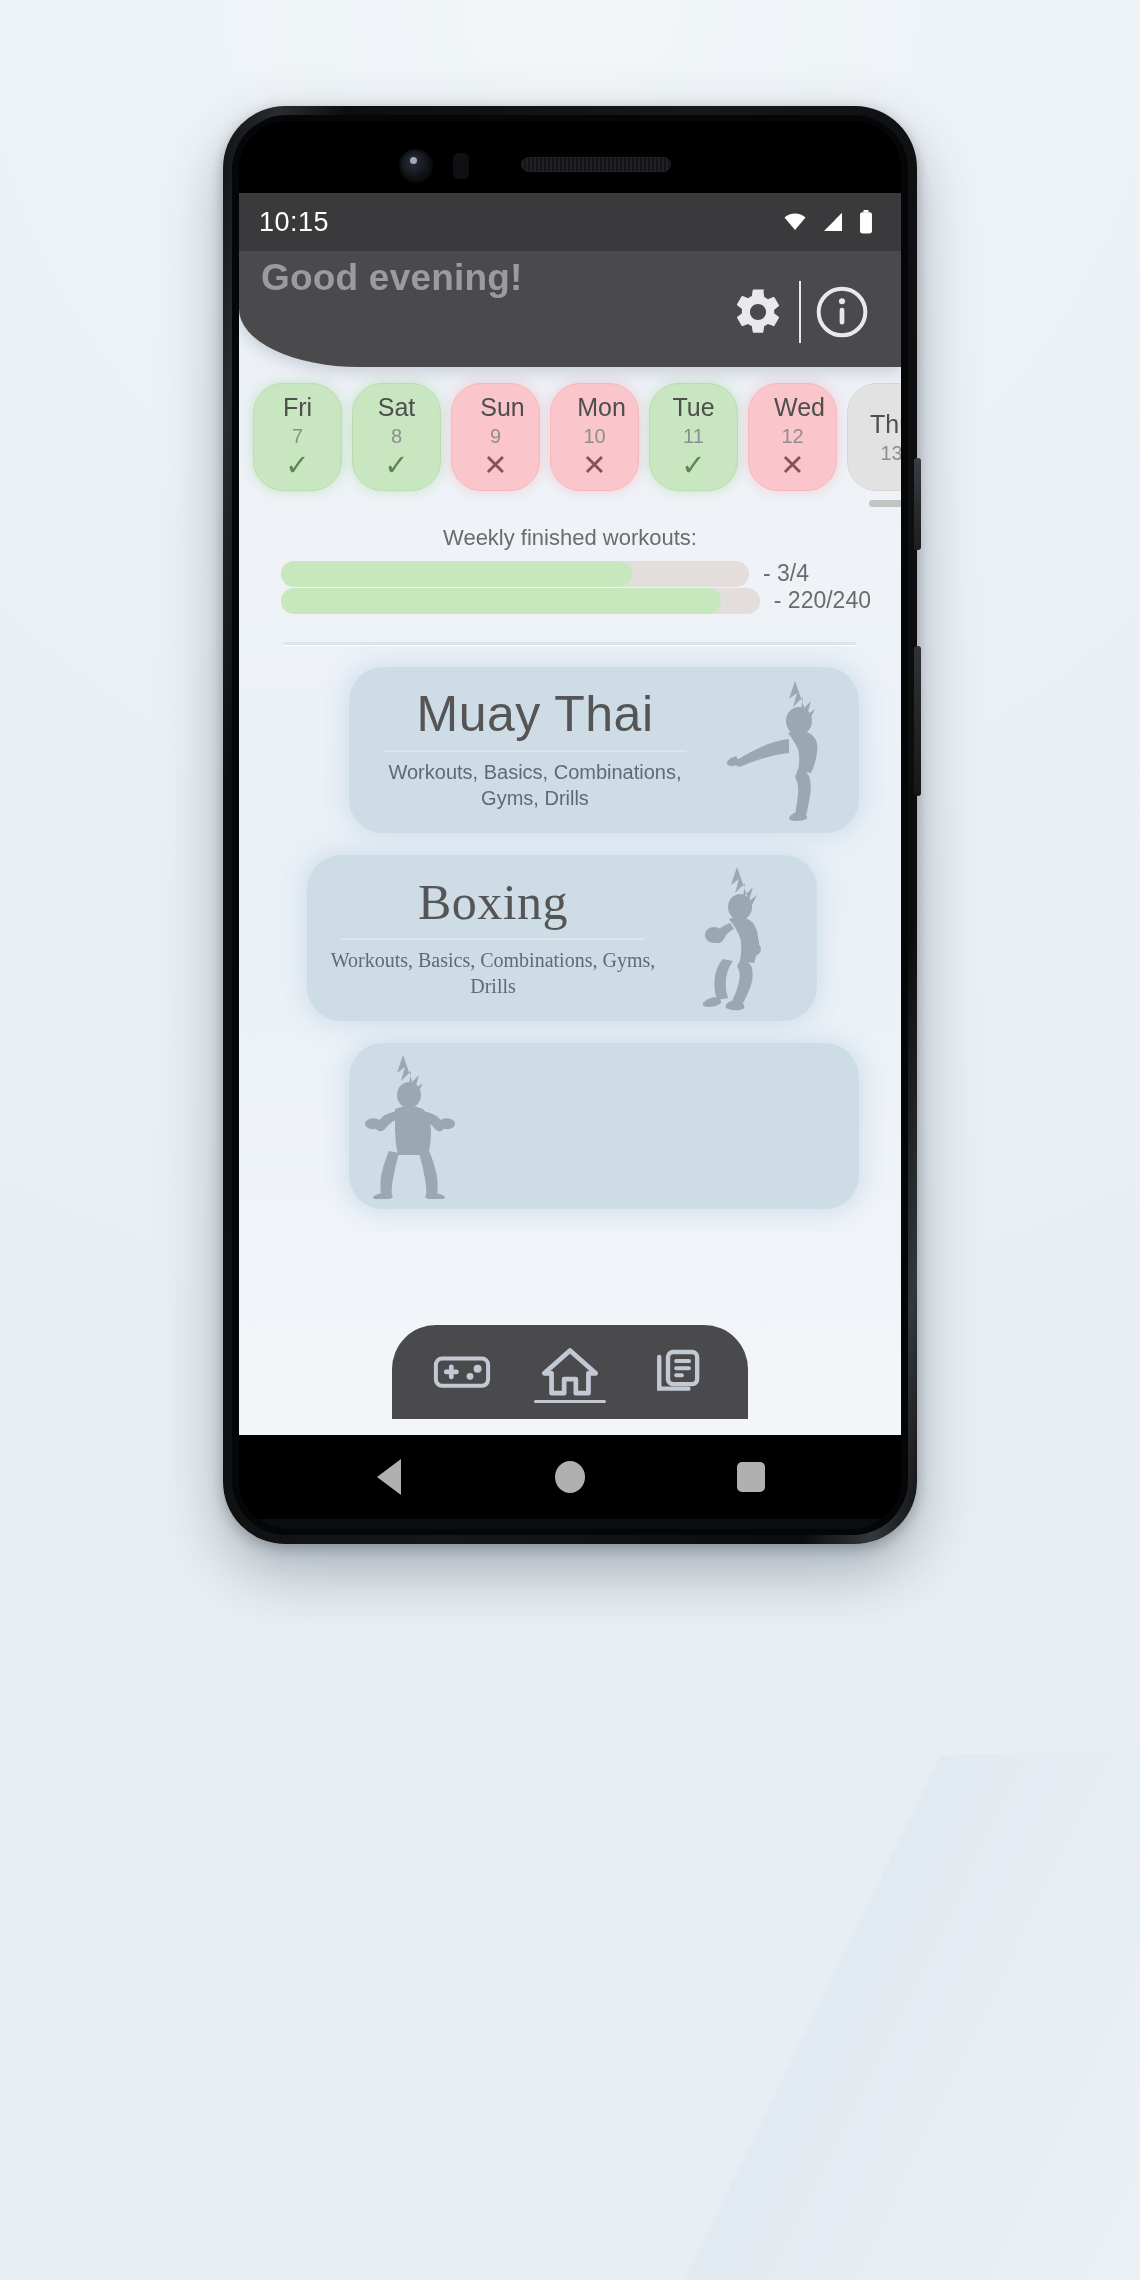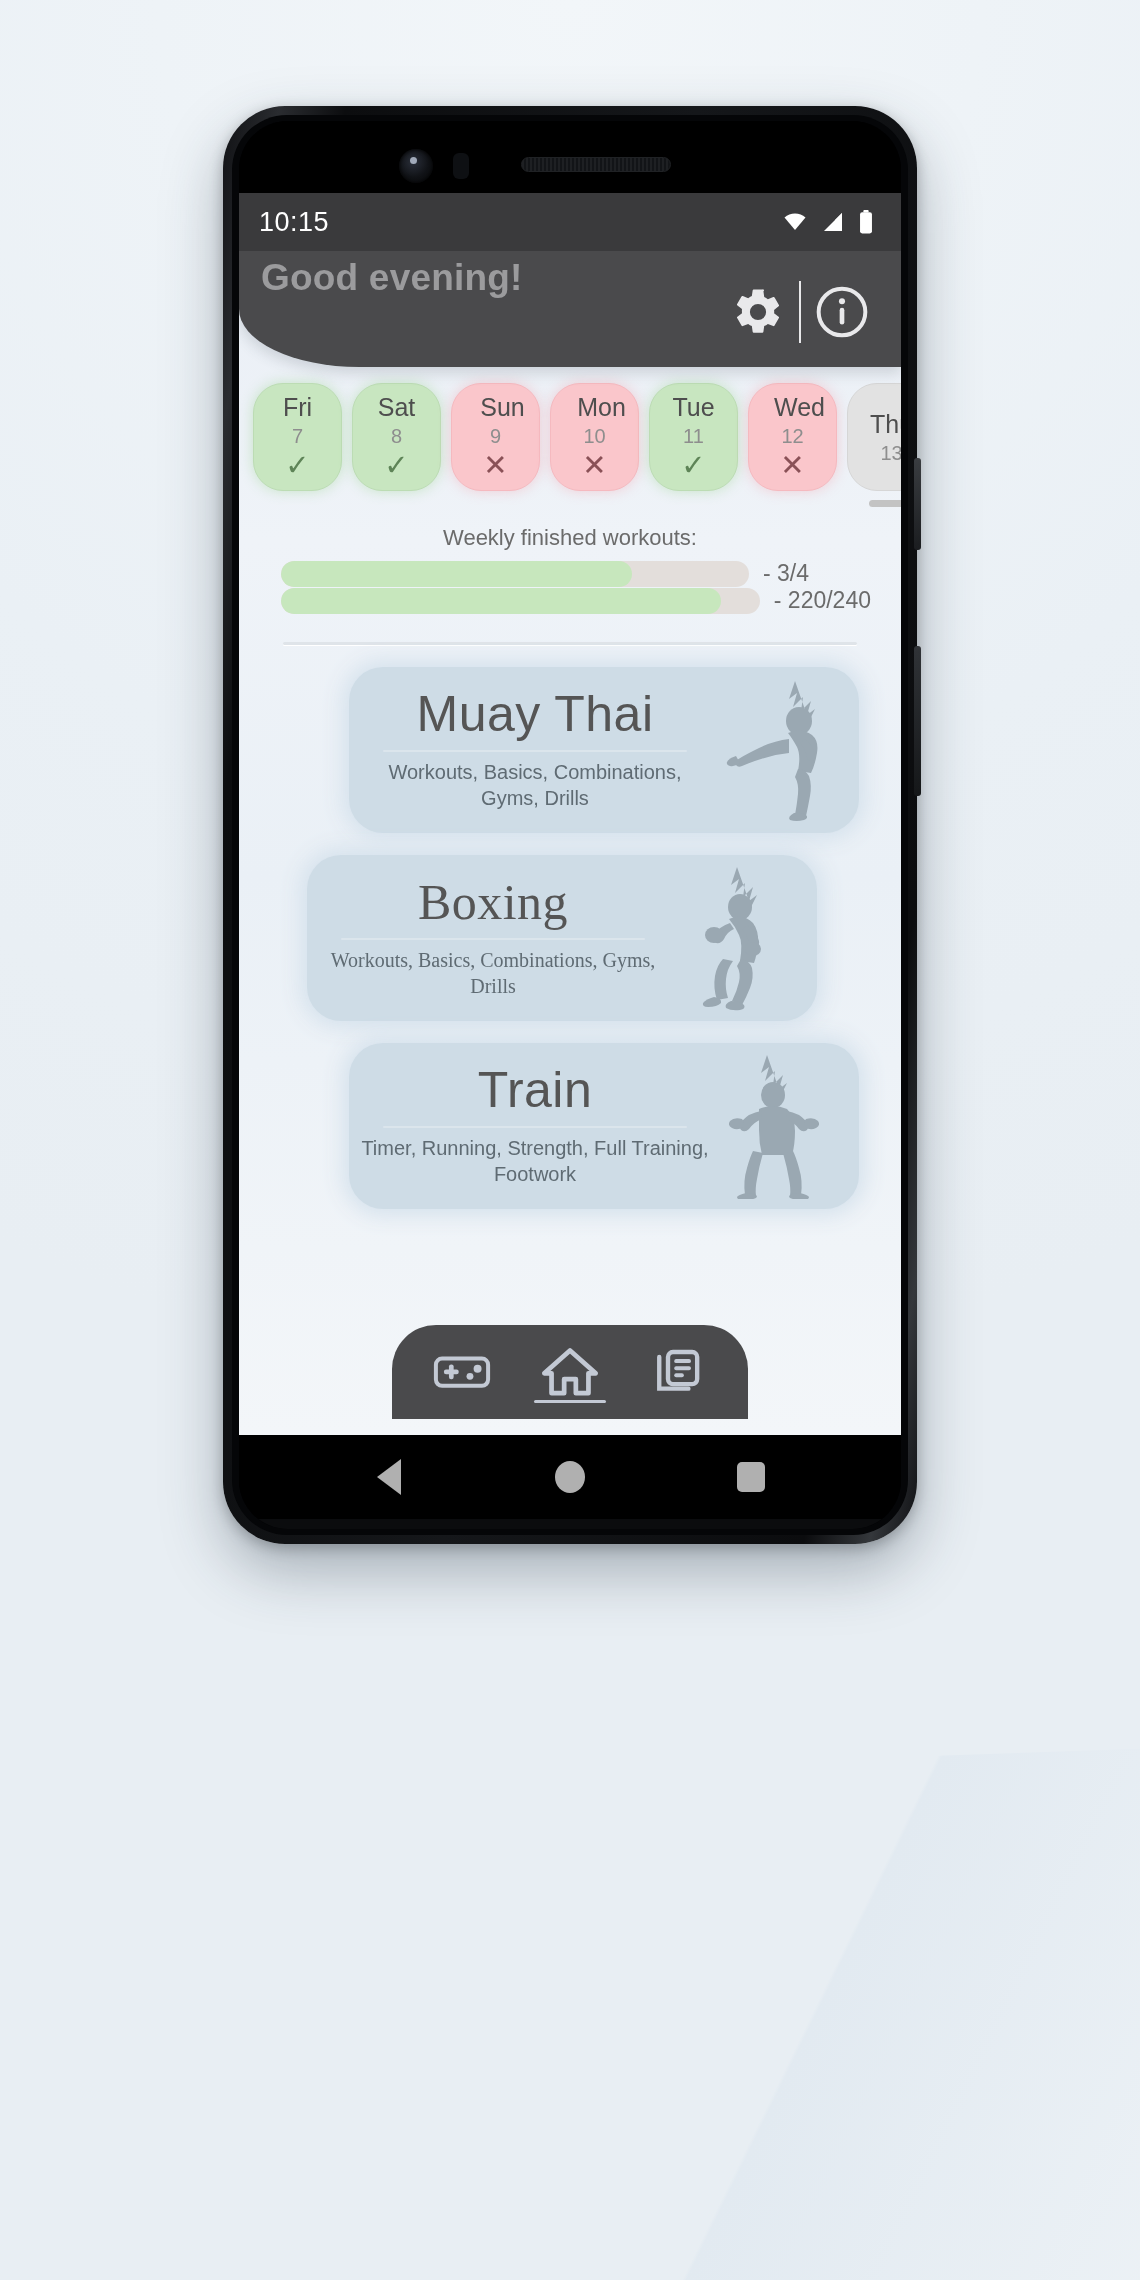--- a/index.html
+++ b/index.html
@@ -383,25 +383,20 @@
                     <path d="M60 94 q9 2 11 9 q2 10 -2 20 q-4 10 -8 17 l-10 -4 q5 -10 7 -19 q2 -9 -2 -16 Z"></path>
                     <path d="M50 136 q9 0 13 4 q2 4 -4 5 q-9 1 -14 -2 q-2 -4 5 -7 Z"></path>
                     <path d="M52 96 q-6 8 -7 18 q-1 10 2 19 l-11 2 q-4 -12 -2 -24 q2 -11 8 -17 Z"></path>
                     <path d="M33 132 q-8 2 -11 6 q-1 4 5 4 q9 0 13 -4 q1 -5 -7 -6 Z"></path>
                   </g>
                 </svg>
               </div>
             </div>
 
             <div class="card c3">
-              <div class="card-text">
-                <div class="card-title">Train</div>
-                <div class="card-rule"></div>
-                <div class="card-sub">Timer, Running, Strength, Full Training, Footwork</div>
-              </div>
               <div class="card-fig">
                 <svg width="112" height="146" viewBox="0 0 112 146">
                   <g fill="#9aa8b2">
                     <path d="M50 2 L44 20 L52 14 L48 28 L58 18 L56 32 L66 22 L62 36 L70 30 L64 42 Z"></path>
                     <ellipse cx="56" cy="42" rx="12" ry="13"></ellipse>
                     <path d="M42 56 q14 -6 28 0 q8 8 8 22 q0 14 -3 24 l-30 0 q-3 -12 -3 -25 q0 -14 0 -21 Z"></path>
                     <path d="M44 58 q-12 2 -19 10 q-4 5 -1 9 q4 3 8 -1 q5 -7 13 -10 Z"></path>
                     <path d="M25 66 q-8 -2 -12 2 q-3 4 2 7 q6 3 11 -1 q2 -5 -1 -8 Z"></path>
                     <path d="M70 58 q12 2 19 10 q4 5 1 9 q-4 3 -8 -1 q-5 -7 -13 -10 Z"></path>
                     <path d="M89 66 q8 -2 12 2 q3 4 -2 7 q-6 3 -11 -1 q-2 -5 1 -8 Z"></path>

